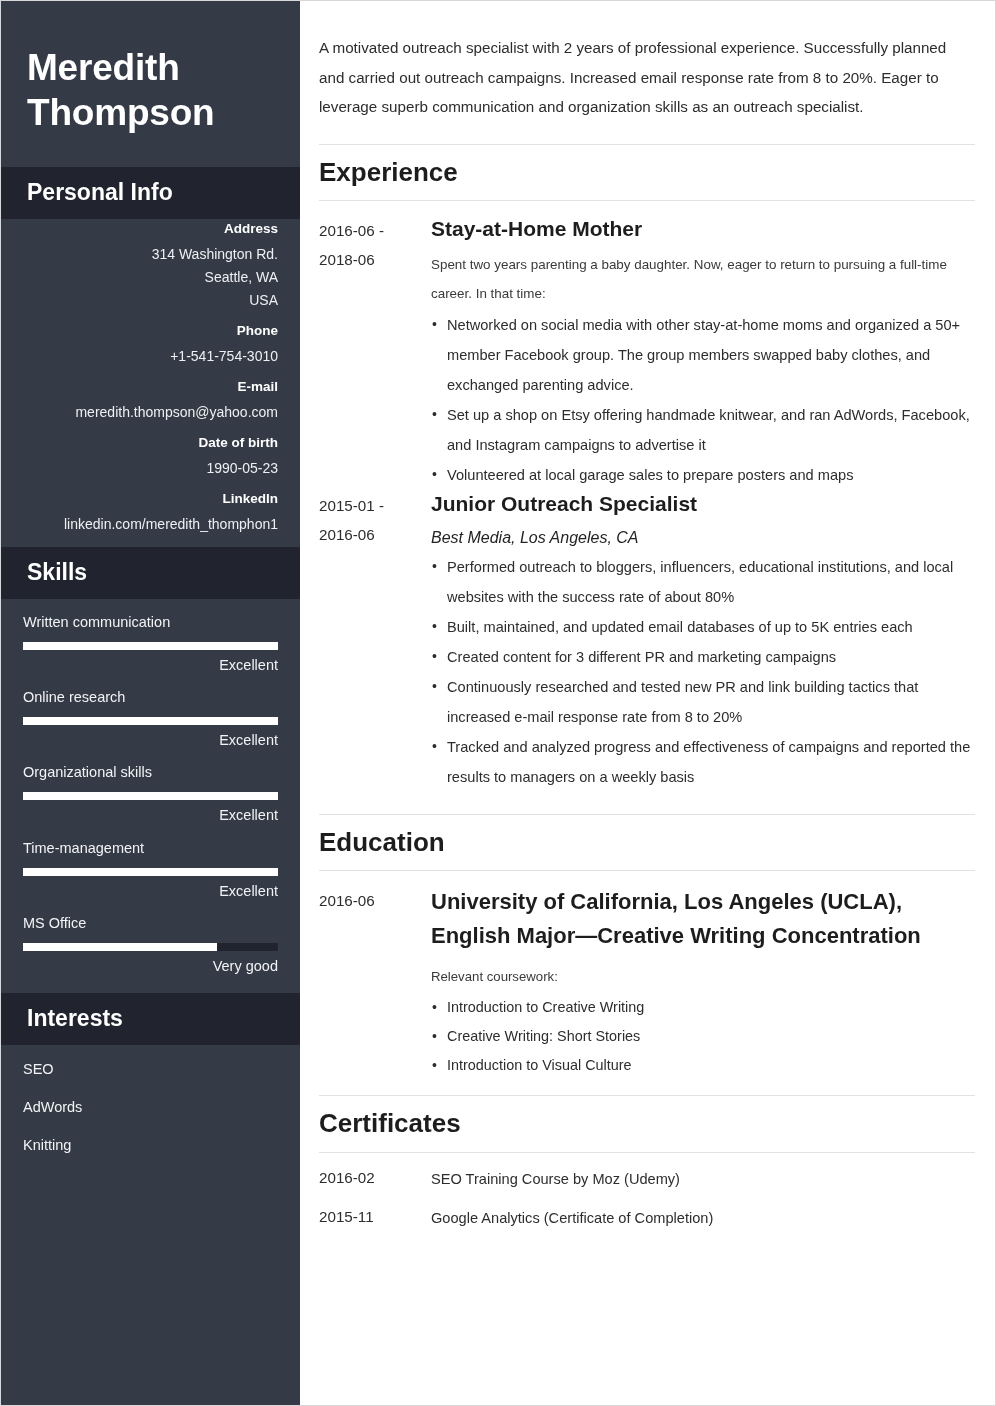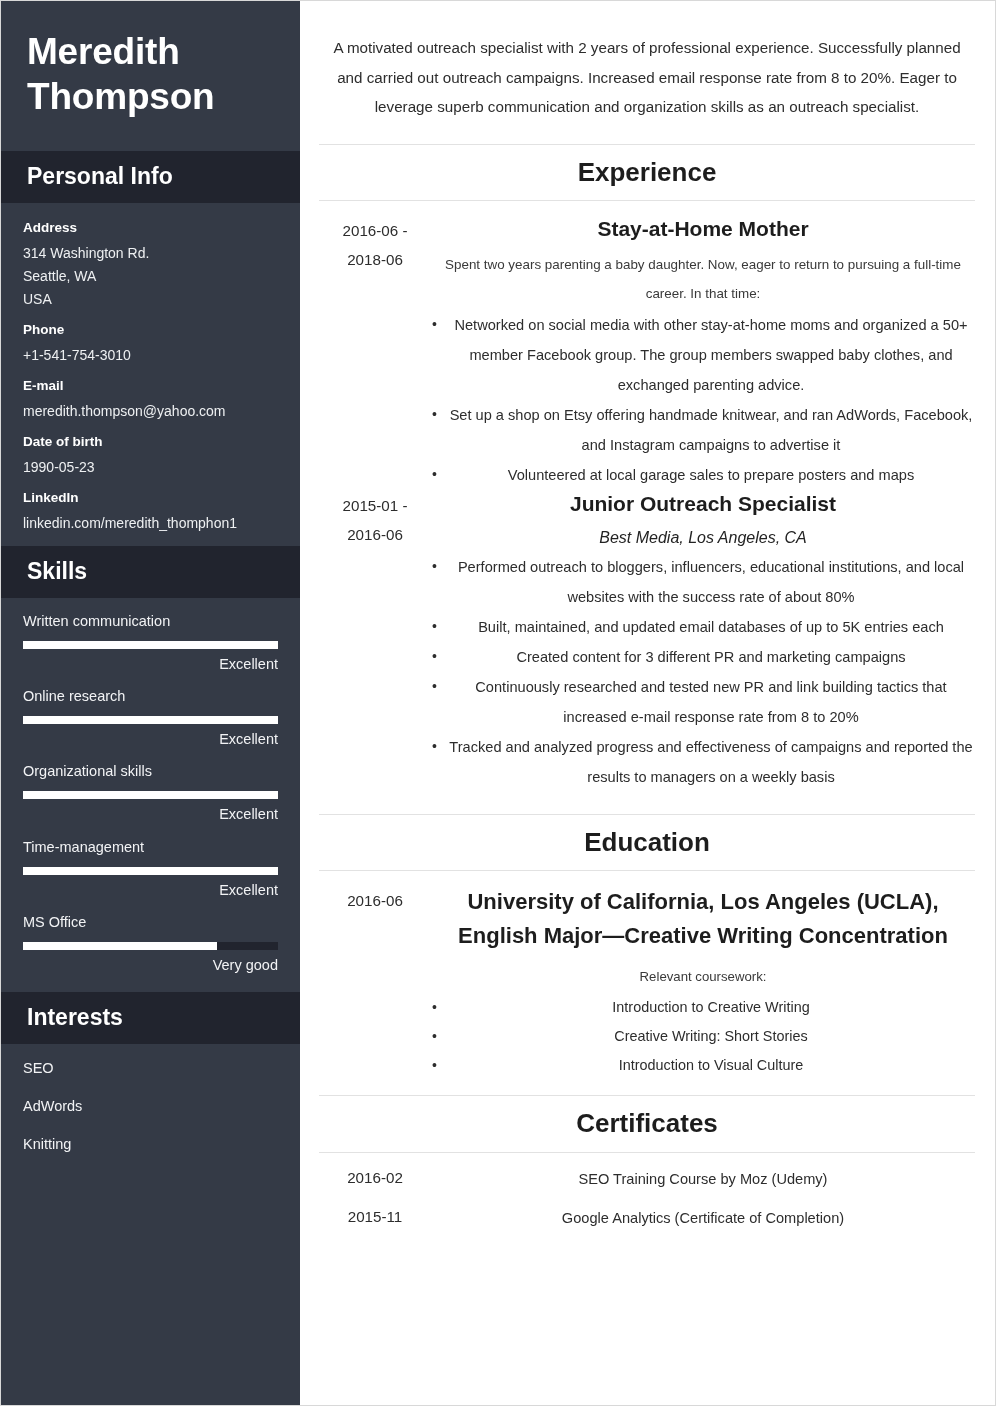--- a/index.html
+++ b/index.html
@@ -25,21 +25,21 @@
   
   .sidebar {
     width: 299px;
     min-width: 299px;
     background: #343a46;
     color: #ffffff;
     box-sizing: border-box;
     padding-bottom: 2px;
   }
   .name-block {
-    padding: 28px 26px 22px 26px;
+    padding: 44px 26px 22px 26px;
   }
   .full-name {
     font-size: 37px;
     line-height: 1.22;
     font-weight: bold;
     letter-spacing: -0.2px;
     margin: 0 0 10px 0;
     color: #ffffff;
     word-break: break-word;
   }
@@ -52,21 +52,22 @@
   }
   .sb-section-head {
     background: #21242e;
     padding: 12px 26px 13px 26px;
     font-size: 23px;
     font-weight: bold;
     color: #ffffff;
     line-height: 1.15;
   }
   .sb-body {
-    padding: 17px 22px 14px 22px;
+    padding: 2px 22px 14px 22px;
+    text-align: right;
   }
   .info-label {
     font-size: 13.5px;
     font-weight: bold;
     color: #ffffff;
     margin: 0 0 7px 0;
     line-height: 1.25;
   }
   .info-group { margin-bottom: 14px; }
   .info-group:last-child { margin-bottom: 0; }
@@ -118,21 +119,20 @@
   }
   .interest-item:last-child { margin-bottom: 0; }
 
   
   .main {
     flex: 1;
     box-sizing: border-box;
     padding: 32px 20px 10px 19px;
     background: #ffffff;
     min-width: 0;
-    text-align: center;
   }
   .summary {
     font-size: 15.2px;
     line-height: 1.95;
     color: #2d2d2d;
     margin: 0 0 22px 0;
   }
   .sec-title {
     font-size: 26px;
     font-weight: bold;

